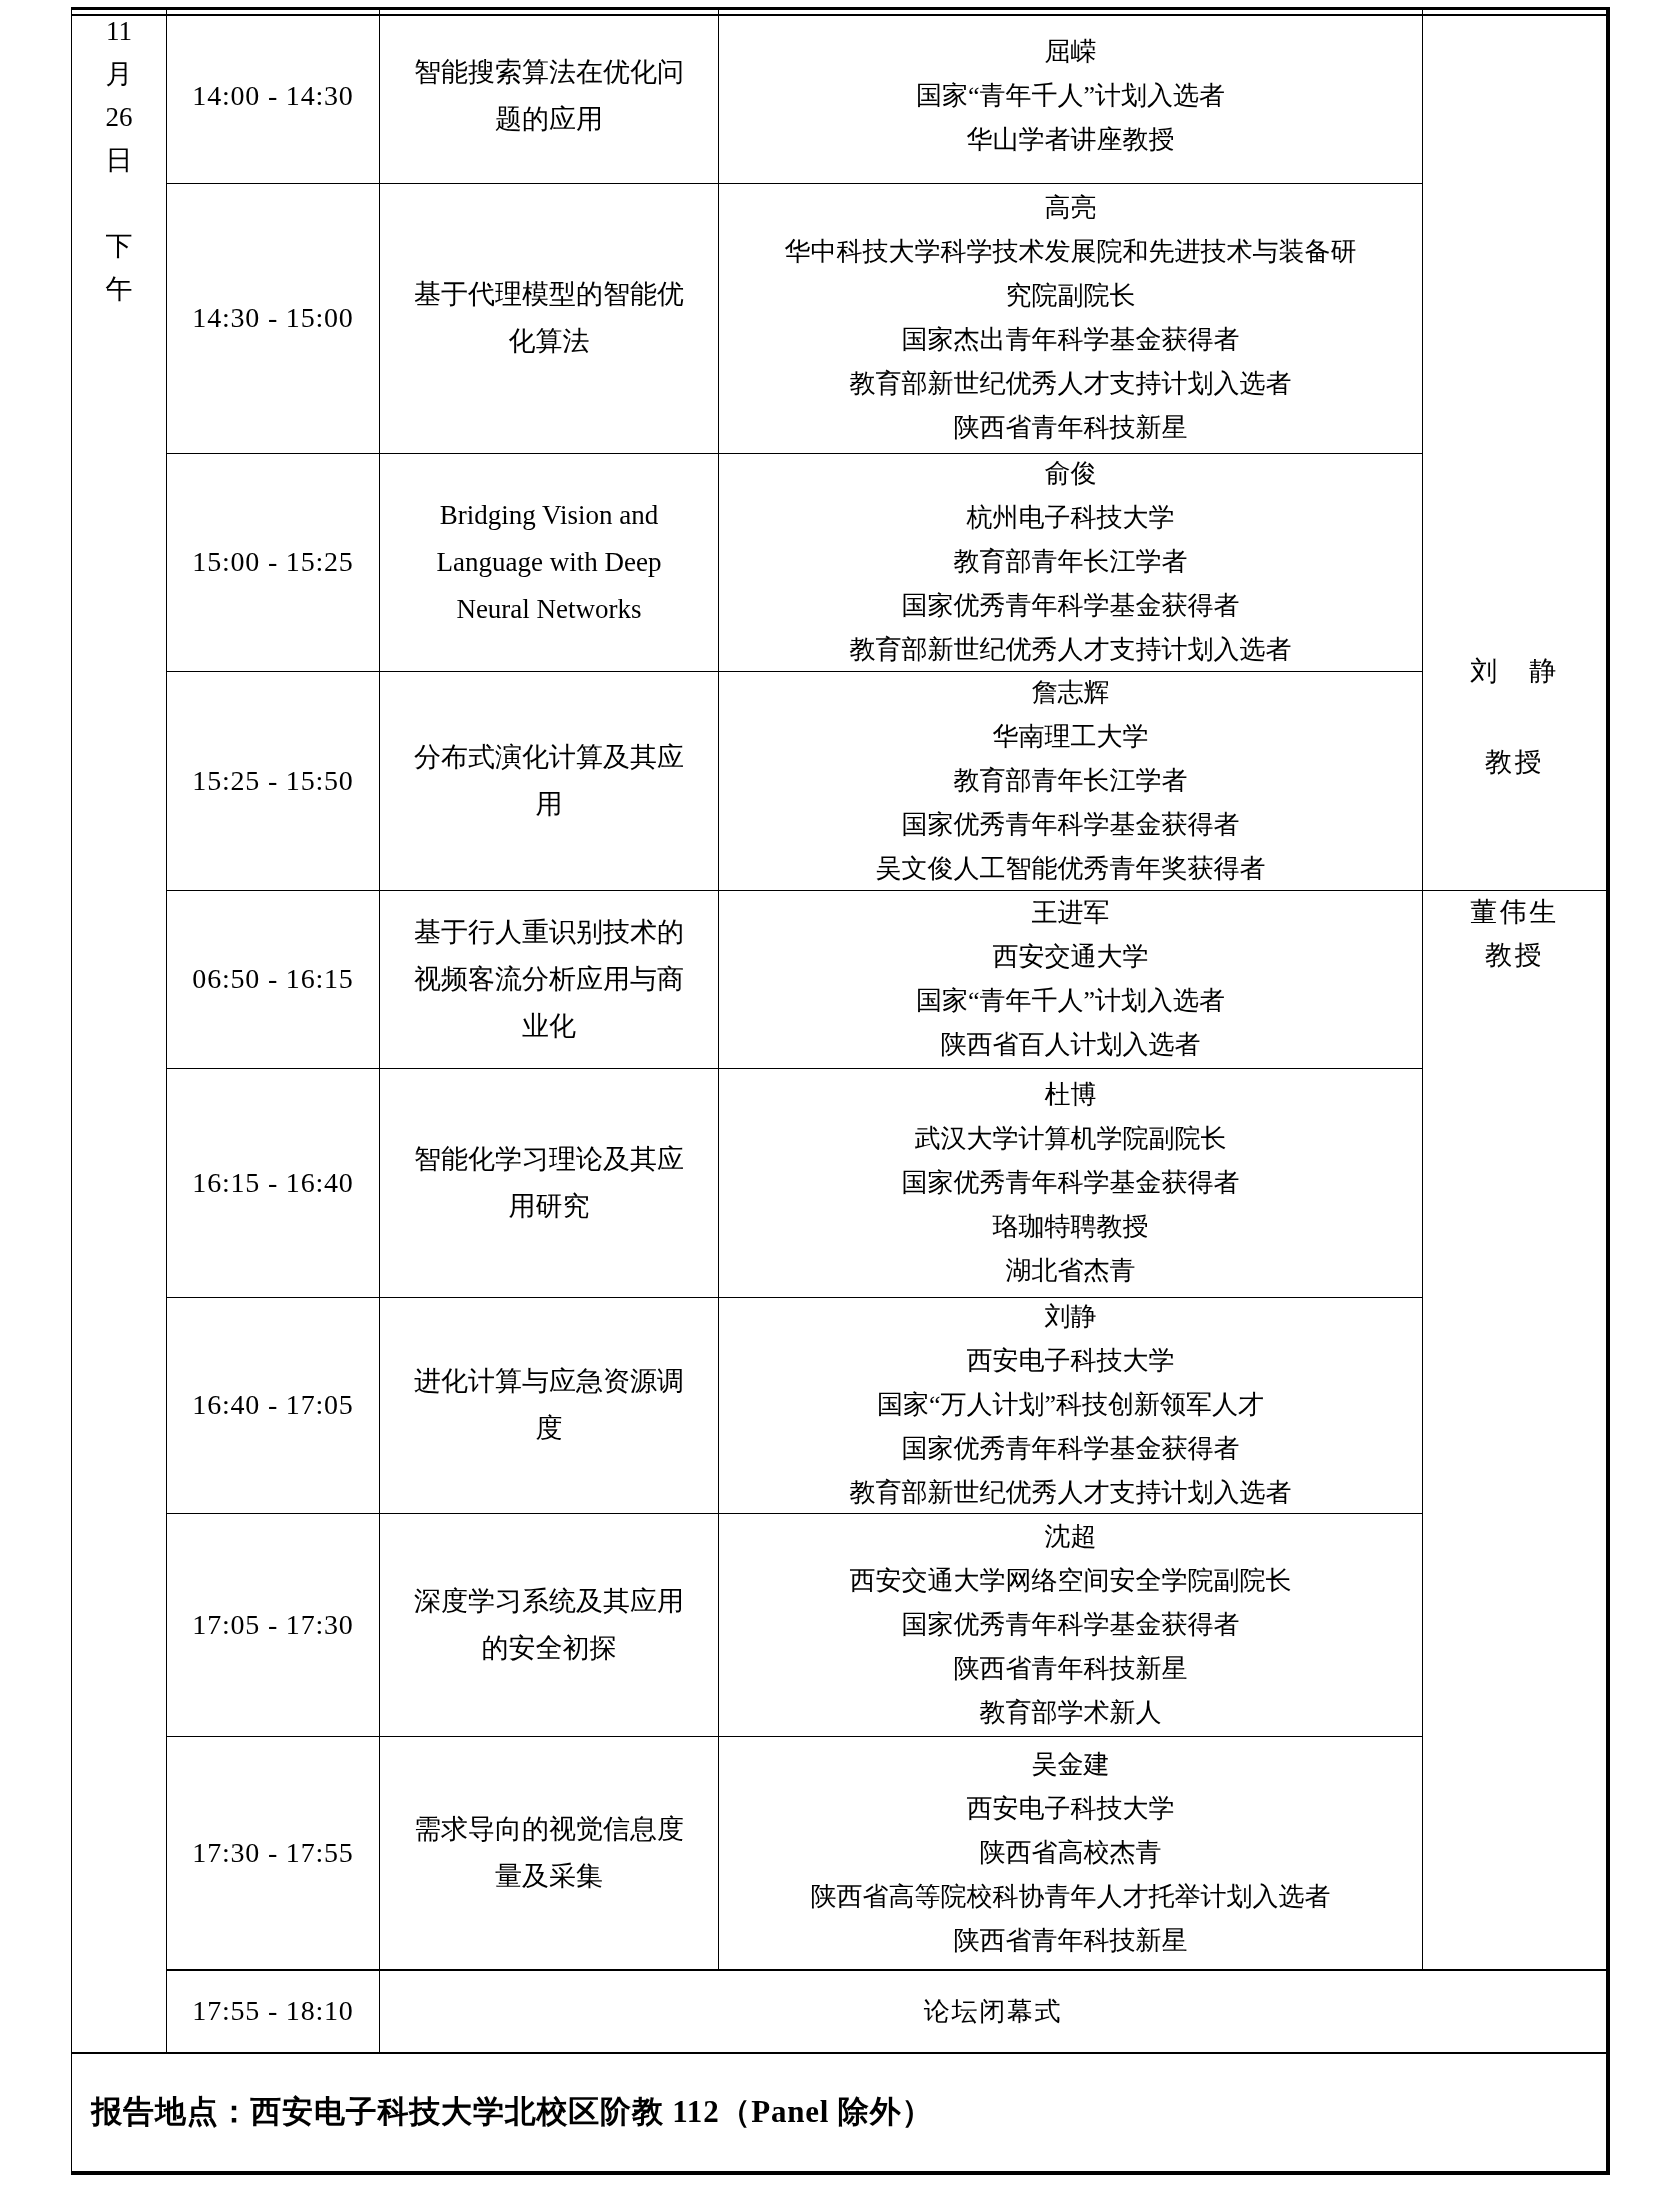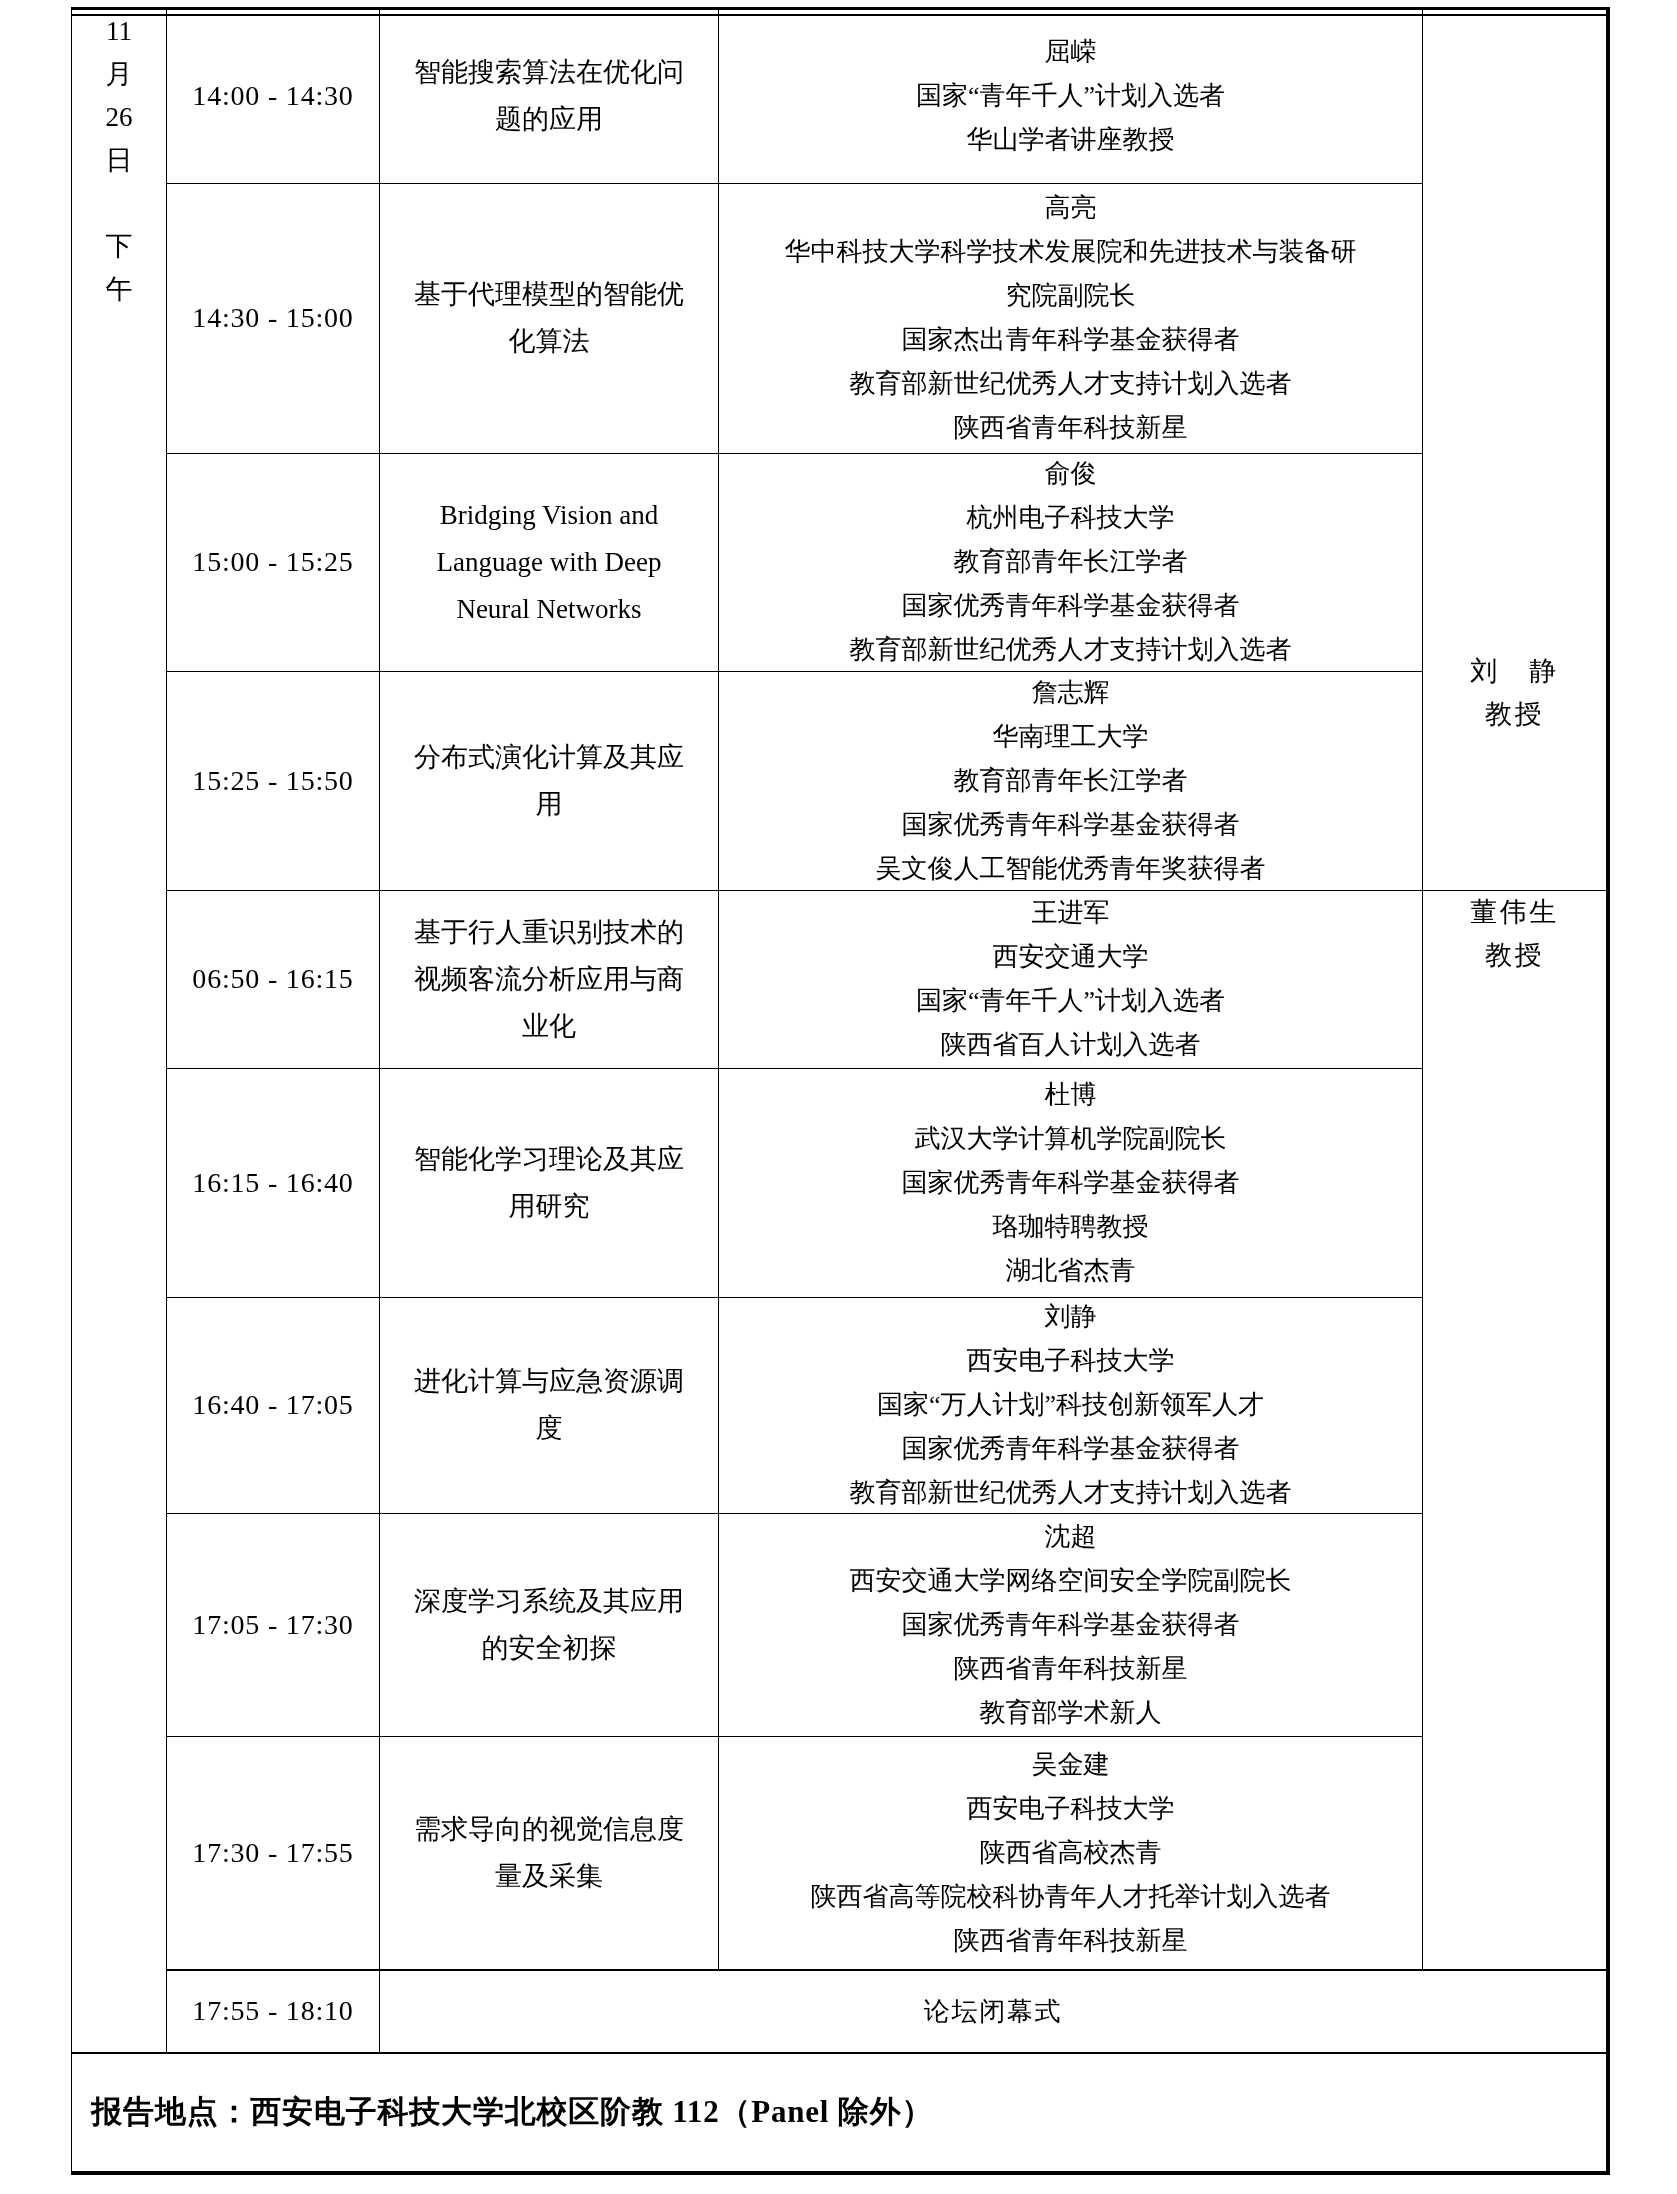--- a/index.html
+++ b/index.html
@@ -71,21 +71,21 @@
   }
   .chair{
     font-size:27px;
     justify-content:flex-start;
   }
   .chair .line{
     line-height:43px;
     min-height:43px;
     letter-spacing:2.5px;
   }
-  #chair-1{padding-top:640px;}
+  #chair-1{padding-top:640px;gap:48px;}
   #chair-2{padding-top:0;}
 
   .date-cell{
     justify-content:flex-start;
     font-size:27px;
   }
   .date-cell .line{
     line-height:43px;
     min-height:43px;
   }

